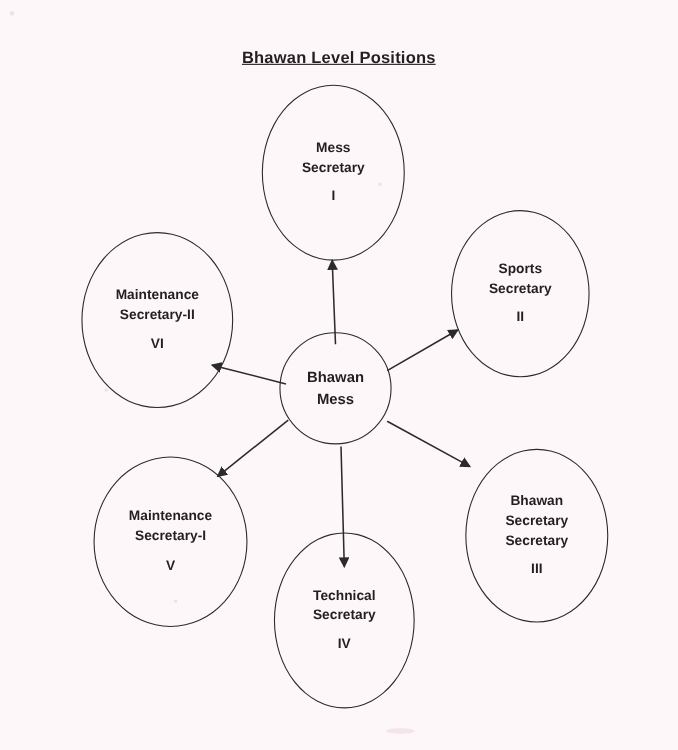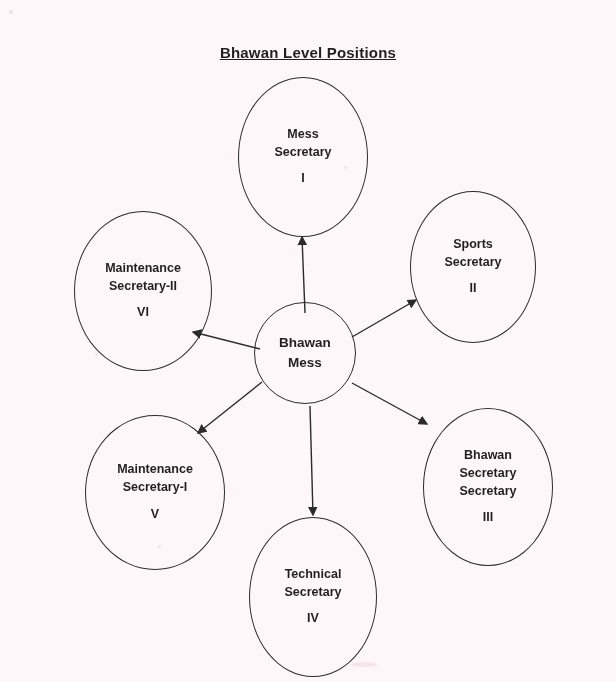--- a/index.html
+++ b/index.html
@@ -110,21 +110,21 @@
     <span class="num">II</span>
   </div>
 
   <div class="node" style="left:423px; top:408px; width:130px; height:158px;">
     <span class="line">Bhawan</span>
     <span class="line">Secretary</span>
     <span class="line">Secretary</span>
     <span class="num">III</span>
   </div>
 
-  <div class="node" style="left:249px; top:517px; width:128px; height:160px;">
+  <div class="node" style="left:249px; top:484px; width:128px; height:160px;">
     <span class="line">Technical</span>
     <span class="line">Secretary</span>
     <span class="num">IV</span>
   </div>
 
   <div class="node" style="left:85px; top:415px; width:140px; height:155px;">
     <span class="line">Maintenance</span>
     <span class="line">Secretary-I</span>
     <span class="num">V</span>
   </div>

